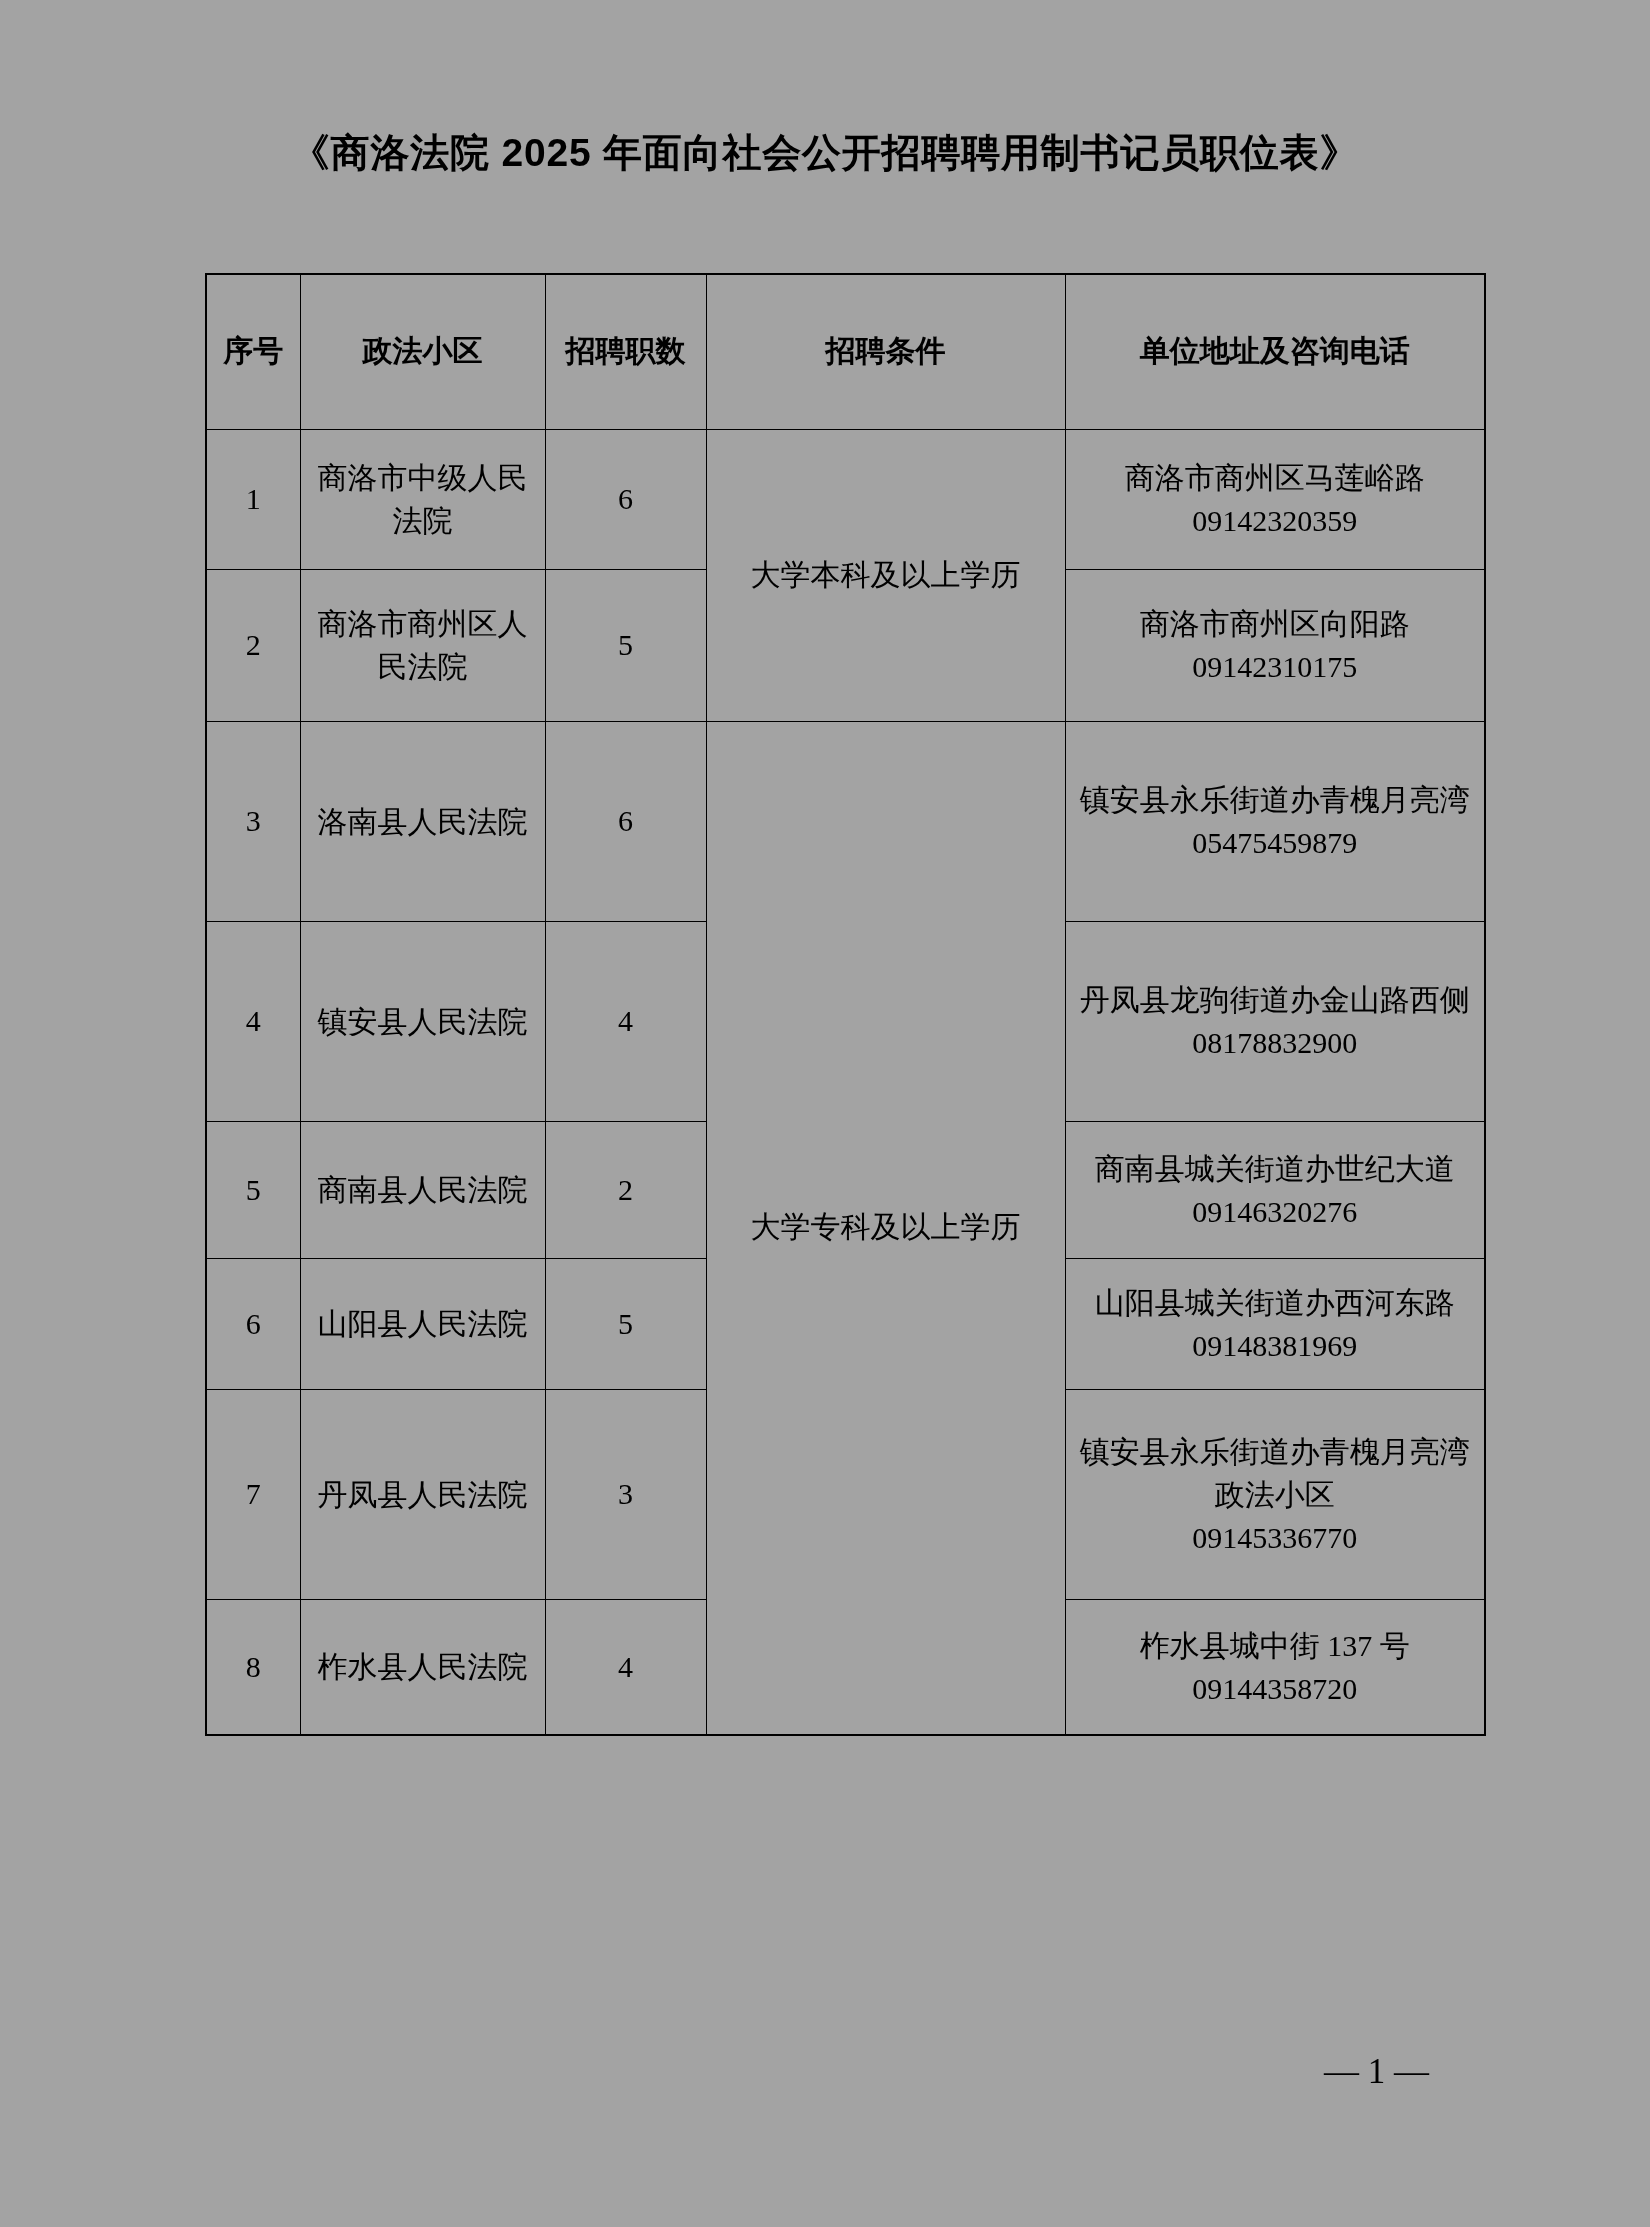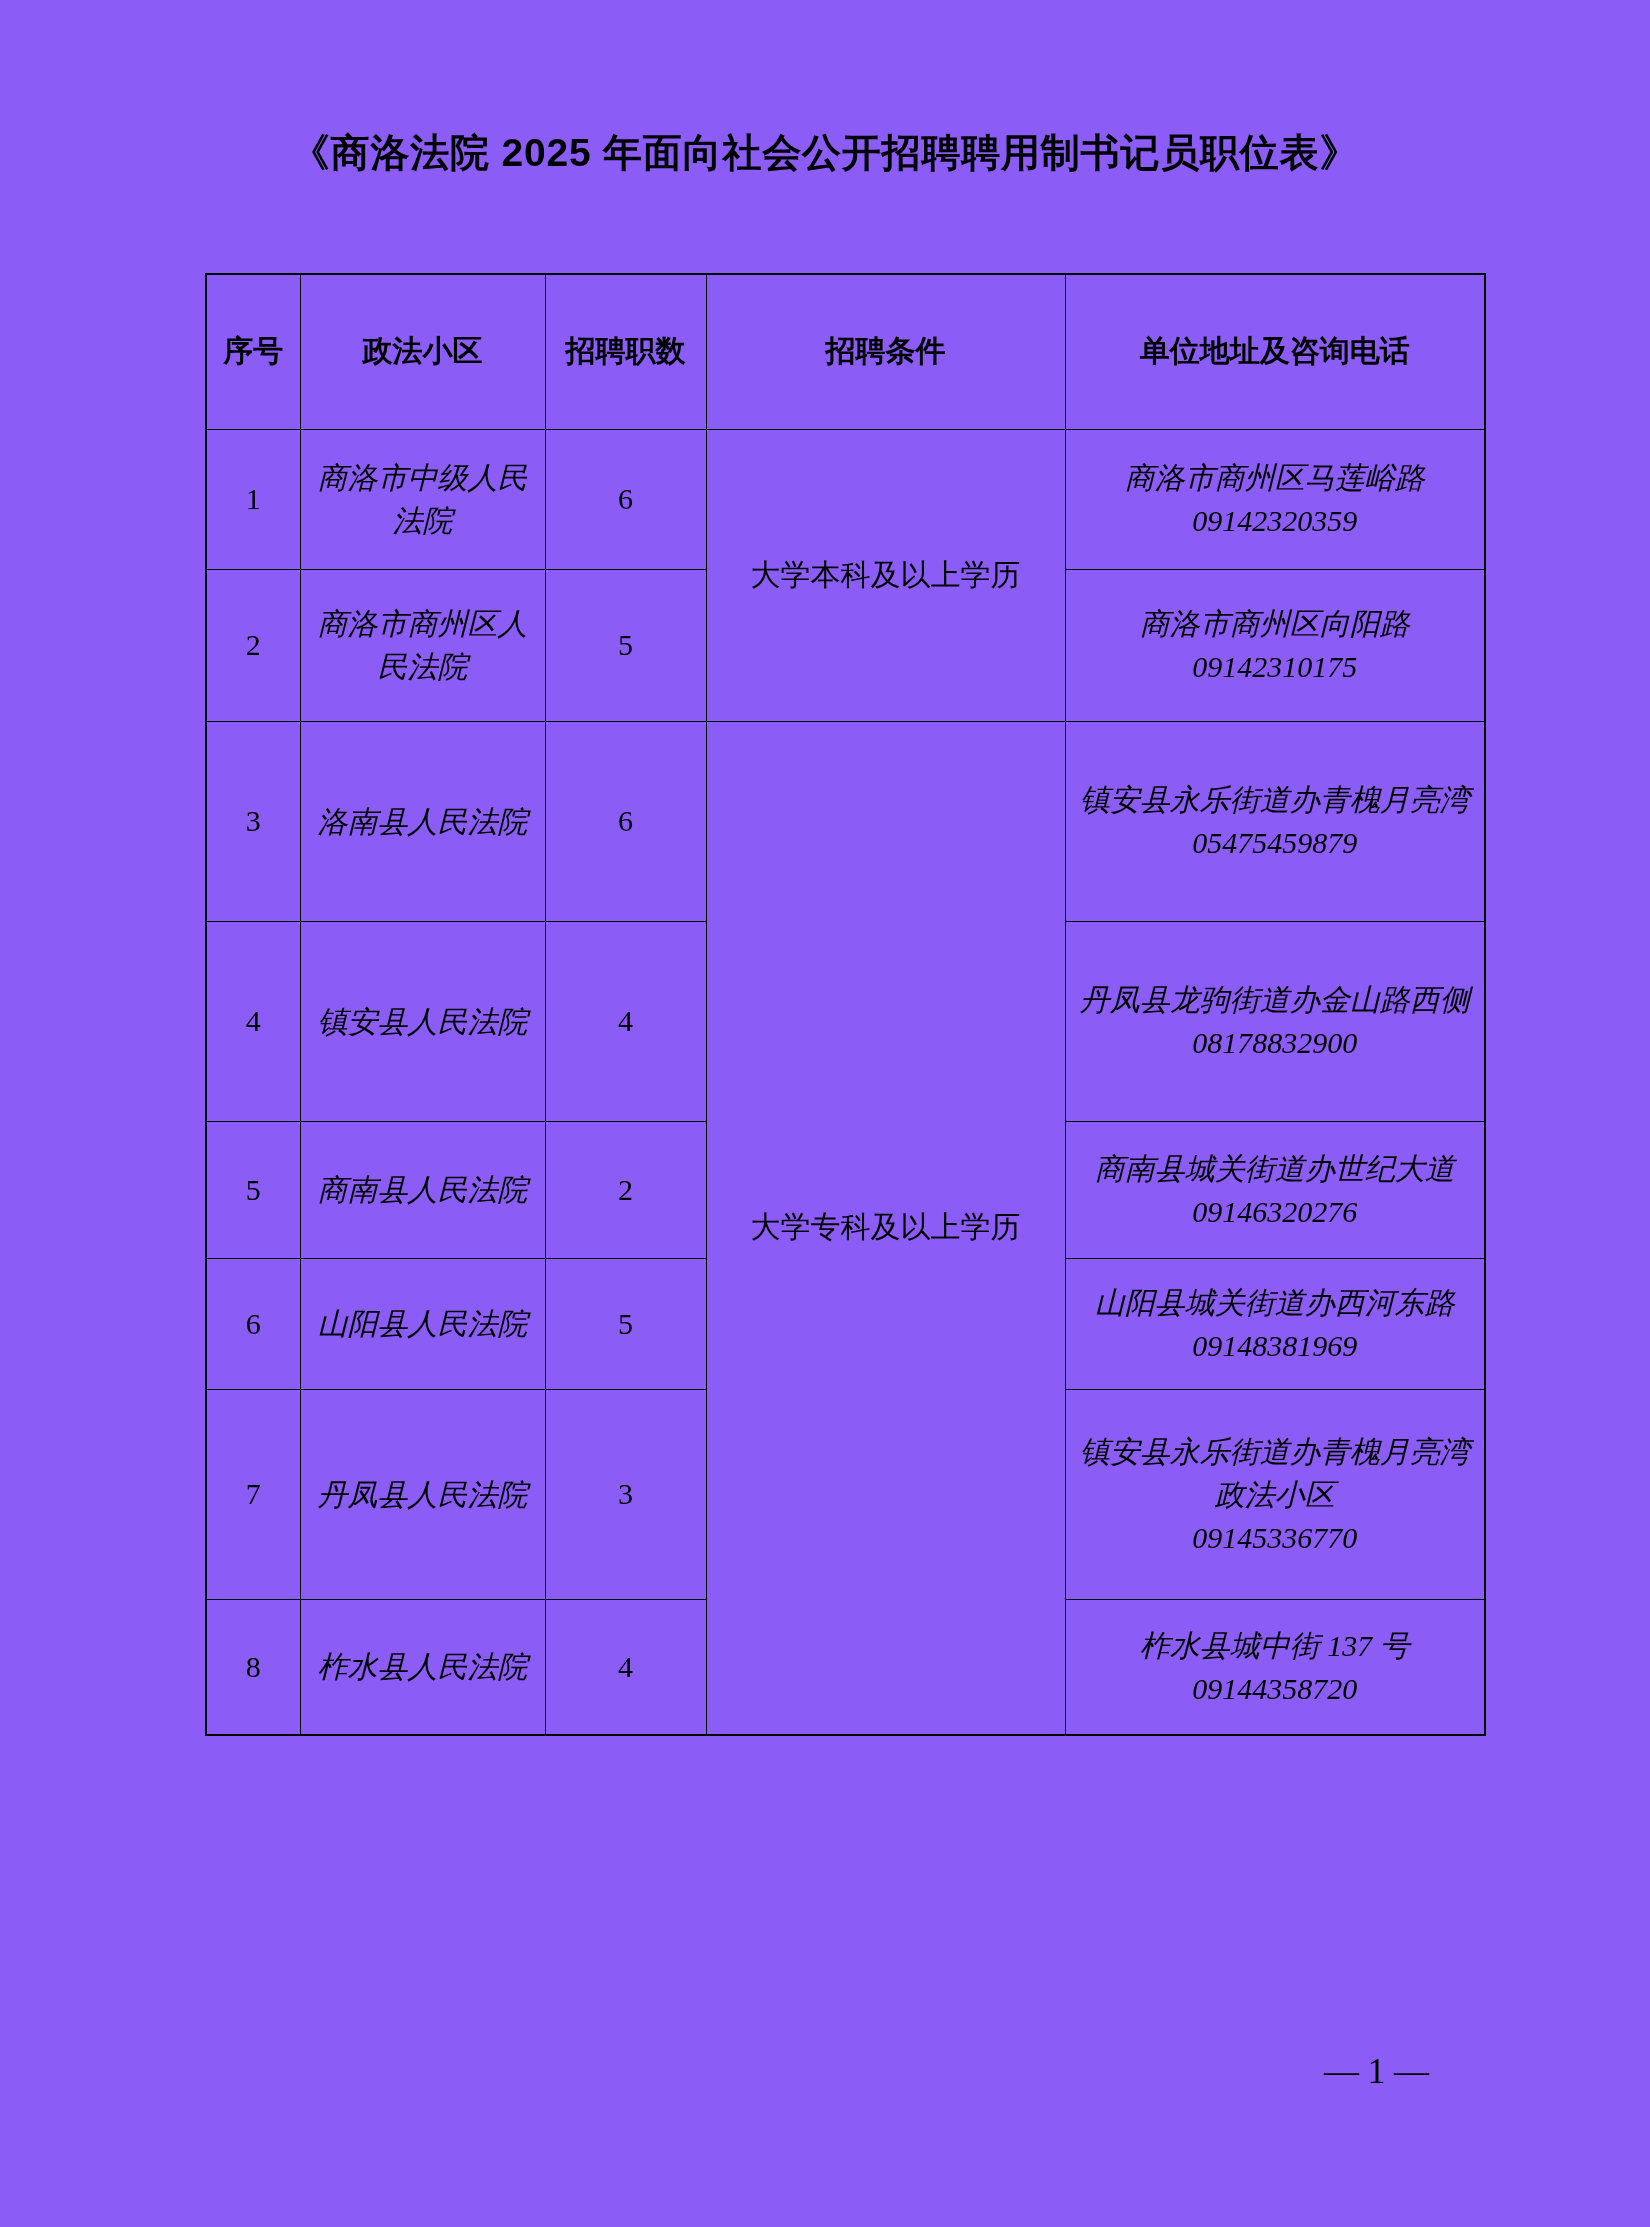--- a/index.html
+++ b/index.html
@@ -4,21 +4,21 @@
 <style>
   html, body {
     margin: 0;
     padding: 0;
     background: #ffffff;
   }
   .page {
     position: relative;
     width: 1650px;
     height: 2227px;
-    background: #8b5cf6;
+    background: #a3a3a3;
     font-family: "Liberation Serif", "DejaVu Serif", serif;
     color: #000000;
   }
   .doc-title {
     position: absolute;
     top: 123px;
     left: 0;
     width: 1650px;
     margin: 0;
     text-align: center;
@@ -54,21 +54,20 @@
   tr.r1 { height: 140px; }
   tr.r2 { height: 152px; }
   tr.r3 { height: 200px; }
   tr.r4 { height: 200px; }
   tr.r5 { height: 137px; }
   tr.r6 { height: 131px; }
   tr.r7 { height: 210px; }
   tr.r8 { height: 136px; }
   .ln {
     line-height: 43px;
-    font-style: italic;
   }
   .page-number {
     position: absolute;
     top: 2048px;
     right: 221px;
     font-size: 35px;
     line-height: 47px;
     white-space: nowrap;
   }
 </style>

